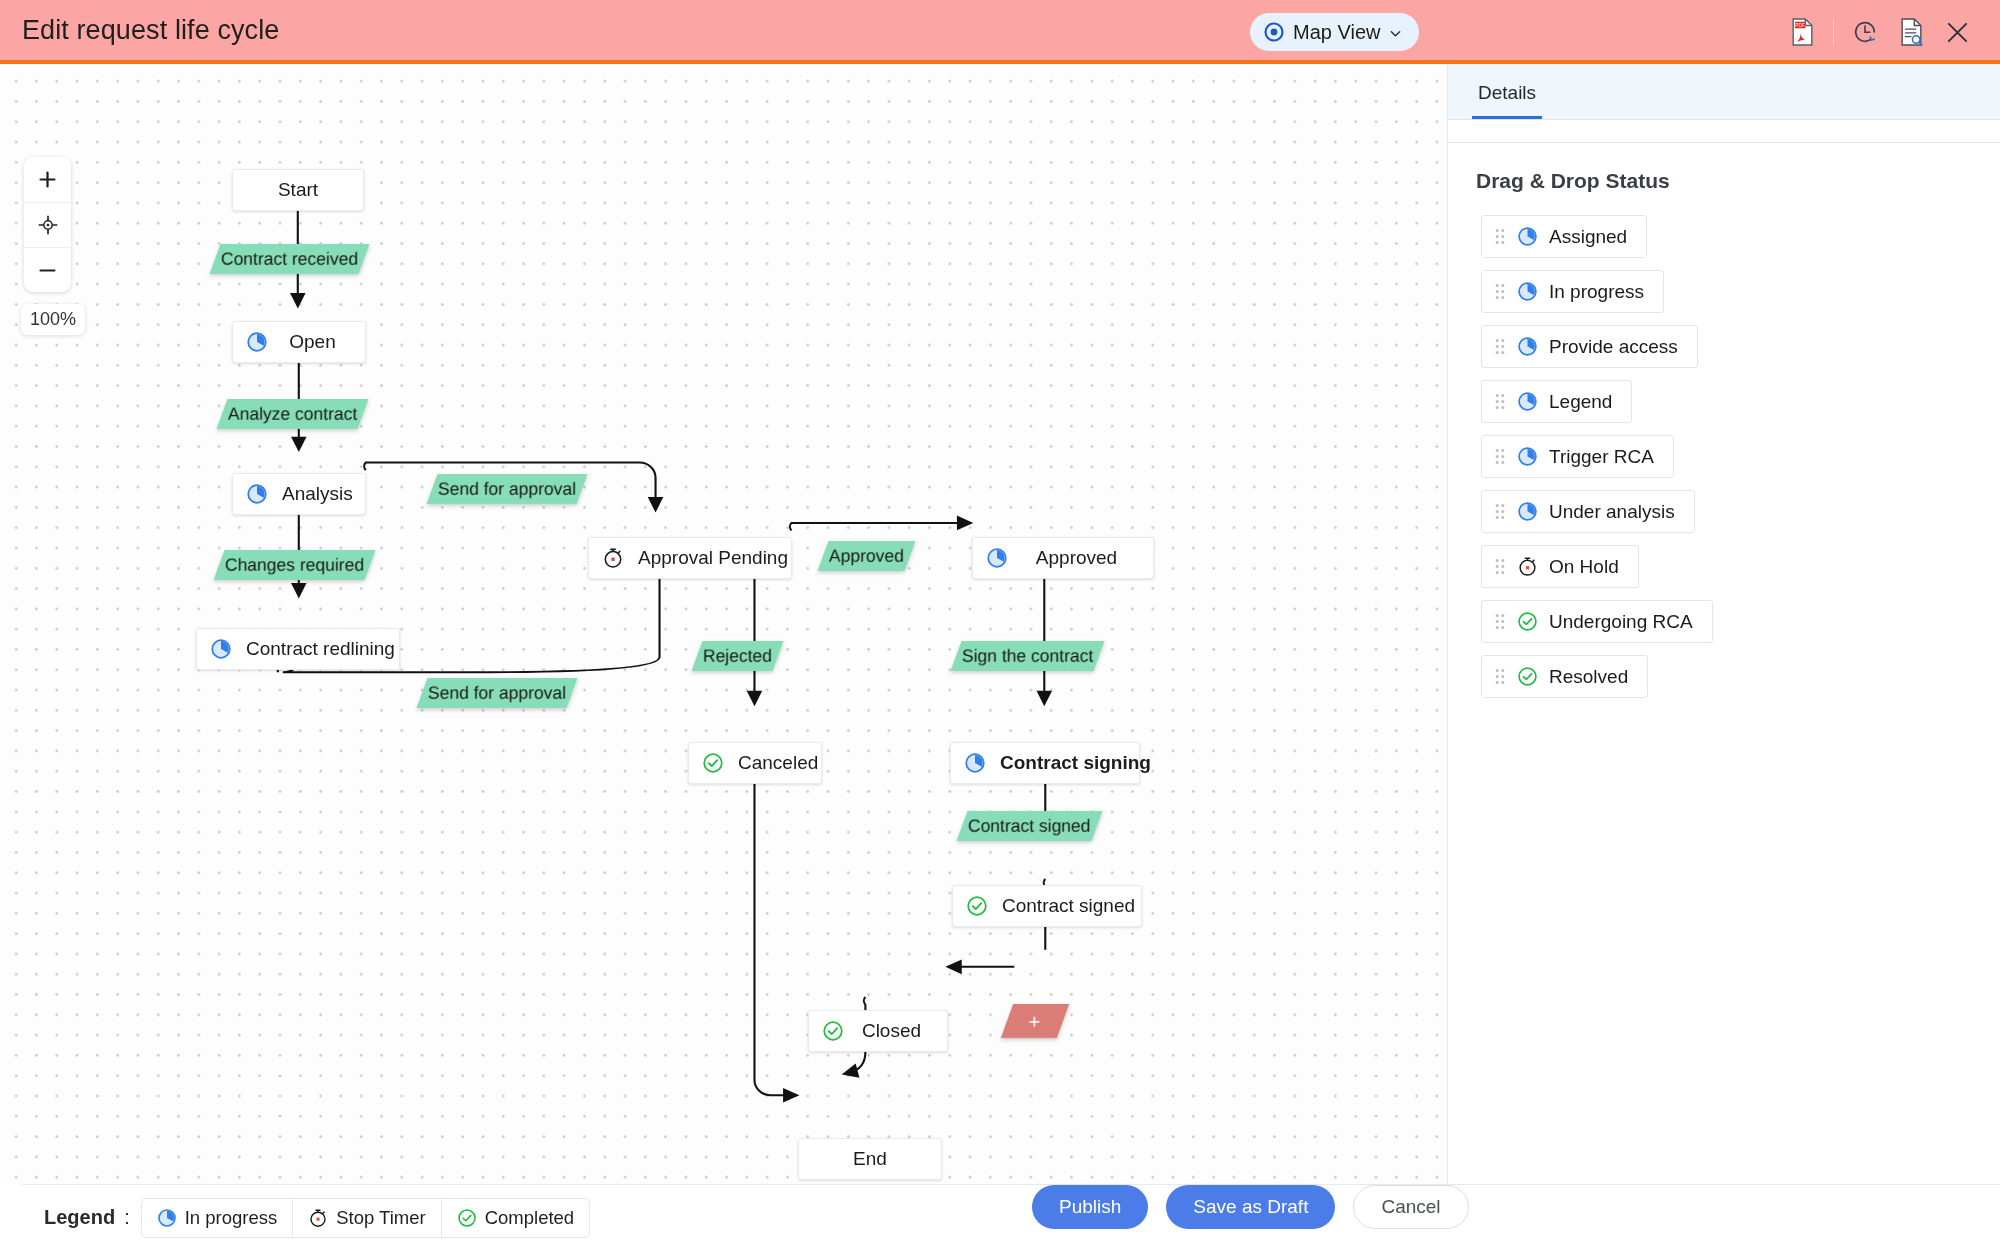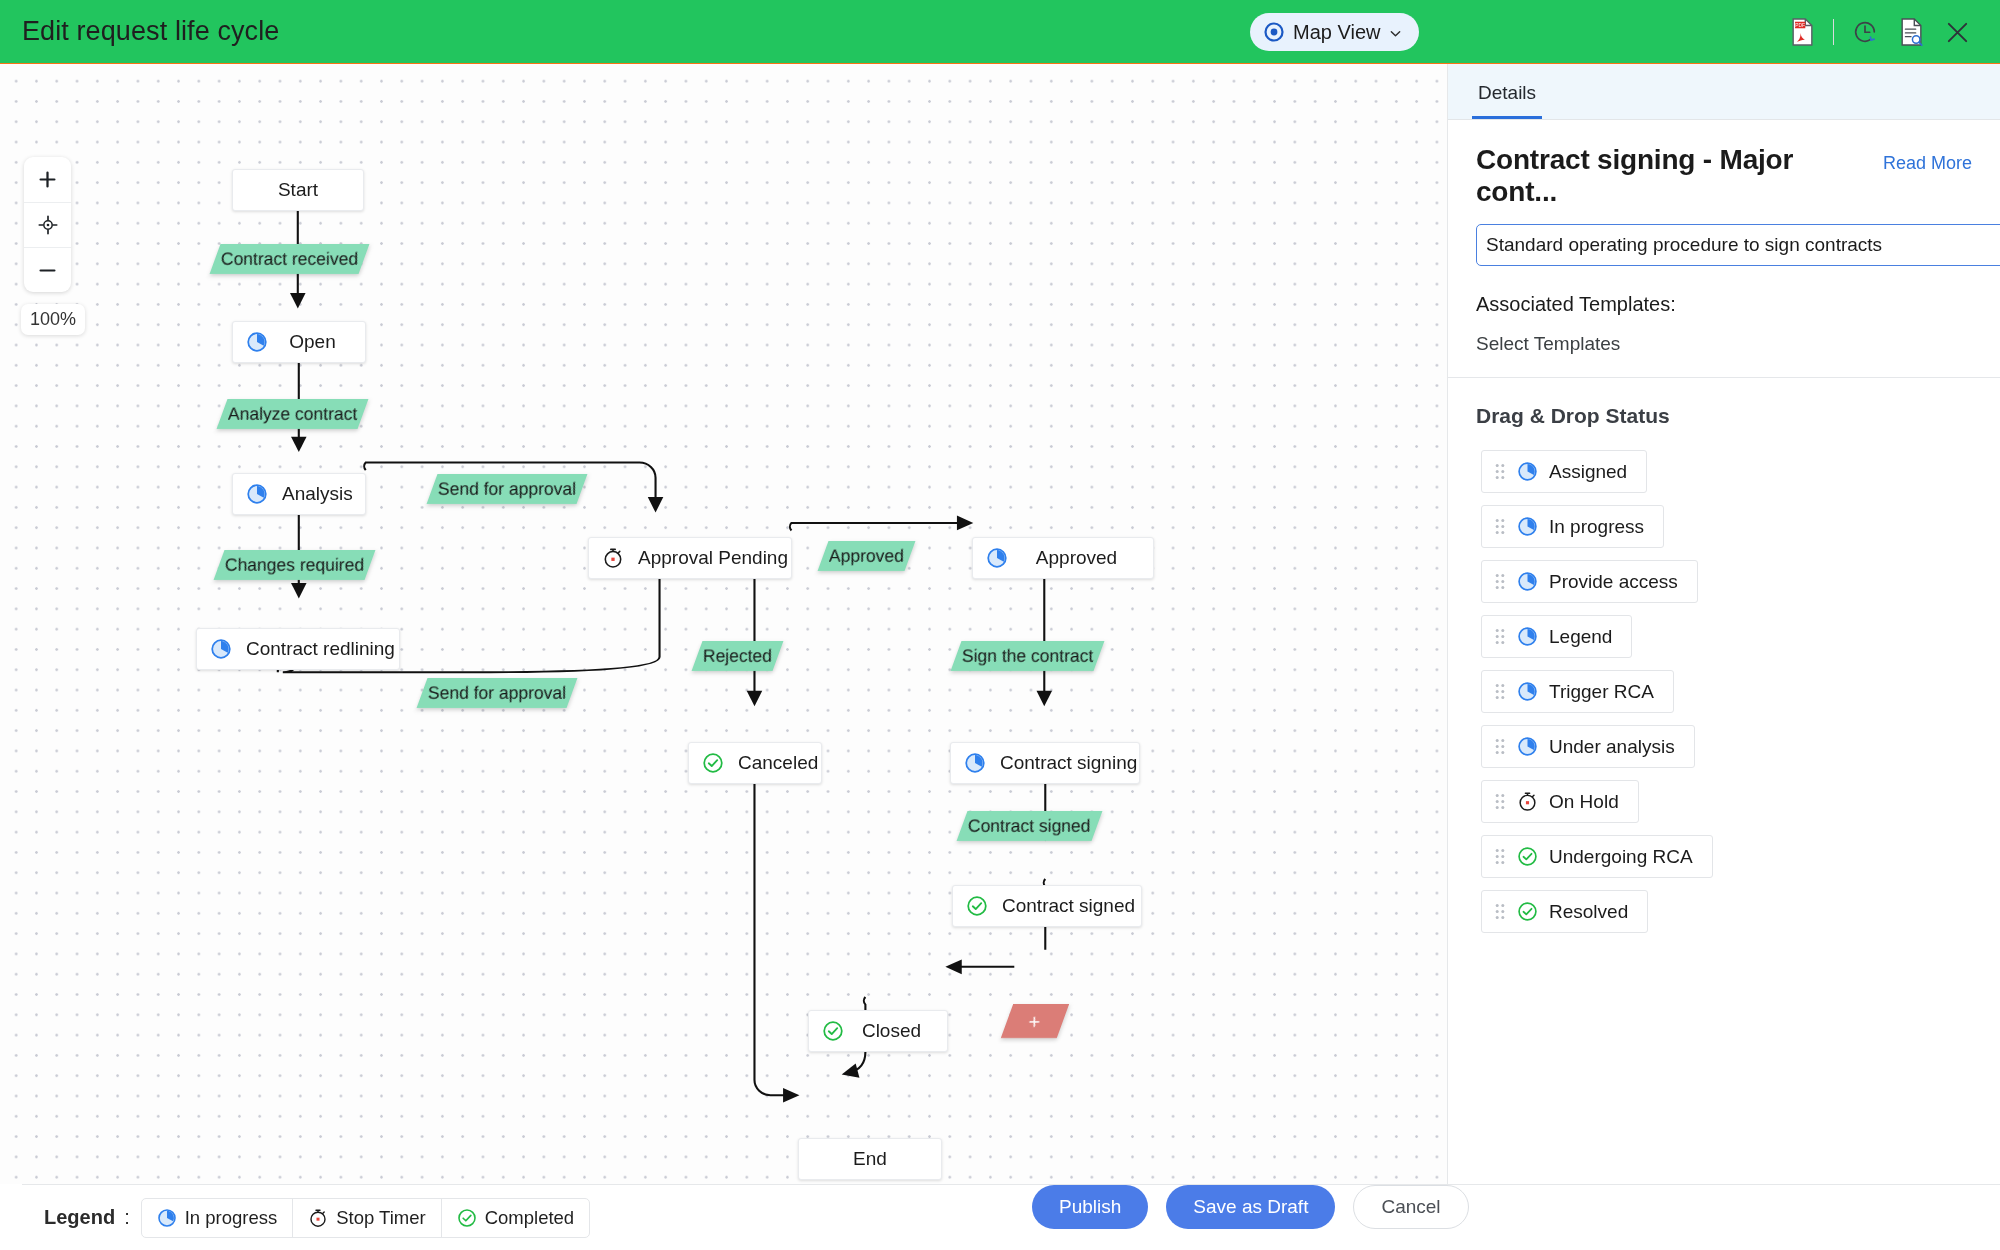--- a/index.html
+++ b/index.html
@@ -8,22 +8,22 @@
     font-family: "Liberation Sans", sans-serif;
     background: #ffffff;
     overflow: hidden;
   }
   #app { position: relative; width: 2000px; height: 1250px; display: flex; flex-direction: column; }
 
   
   .header {
     height: 64px; flex: 0 0 64px;
     display: flex; align-items: center;
-    border-bottom: 1px solid #f97316;
-    background: #22c55e;
+    border-bottom: 4px solid #f97316;
+    background: #fca5a5;
     position: relative;
   }
   .header-title {
     font-size: 27px; color: #1f1f1f; font-weight: 400;
     margin-left: 22px; letter-spacing: .1px;
   }
   .mapview-pill {
     position: absolute; left: 1250px; top: 13px;
     height: 38px; display: flex; align-items: center; gap: 9px;
     background: #e8f2fd; border-radius: 19px; padding: 0 17px 0 14px;
@@ -317,21 +317,21 @@
               </svg></span>
             <span class="nlabel">Approved</span>
           </div>
           <div class="node has-icon" style="left: 688px; top: 678px; width: 134px;">
             <span class="nic"><svg viewBox="0 0 24 24" width="22" height="22">
                 <circle cx="12" cy="12" r="9.6" fill="#fff" stroke="#22bb44" stroke-width="1.9"></circle>
                 <path d="M7.4 12.3 L10.6 15.3 L16.6 8.9" fill="none" stroke="#22bb44" stroke-width="2" stroke-linecap="round" stroke-linejoin="round"></path>
               </svg></span>
             <span class="nlabel">Canceled</span>
           </div>
-          <div class="node has-icon" style="left: 950px; top: 678px; width: 190px;">
+          <div class="node has-icon" style="left: 950px; top: 678px; width: 190px; font-weight: bold;">
             <span class="nic"><svg viewBox="0 0 24 24" width="22" height="22">
                 <circle cx="12" cy="12" r="9.6" fill="#d9e9fb" stroke="#2f80ed" stroke-width="1.9"></circle>
                 <path d="M12 12 V3.4 A8.6 8.6 0 0 1 19.3 16 Z" fill="#2f80ed"></path>
               </svg></span>
             <span class="nlabel">Contract signing</span>
           </div>
           <div class="node has-icon" style="left: 952px; top: 821px; width: 190px;">
             <span class="nic"><svg viewBox="0 0 24 24" width="22" height="22">
                 <circle cx="12" cy="12" r="9.6" fill="#fff" stroke="#22bb44" stroke-width="1.9"></circle>
                 <path d="M7.4 12.3 L10.6 15.3 L16.6 8.9" fill="none" stroke="#22bb44" stroke-width="2" stroke-linecap="round" stroke-linejoin="round"></path>
@@ -382,31 +382,20 @@
             <span>+</span>
           </div>
         </div>
     </div>
 
     <div class="panel">
       <div class="panel-tabs">
         <div class="tab">Details</div>
       </div>
 
-      <div class="panel-inner">
-        <div class="title-row">
-          <div class="panel-title">Contract signing - Major cont...</div>
-          <div class="read-more">Read More</div>
-        </div>
-
-        <input class="desc-input" type="text" value="Standard operating procedure to sign contracts" style="">
-
-        <div class="assoc-label">Associated Templates:</div>
-        <div class="select-templates">Select Templates</div>
-      </div>
 
       <div class="panel-divider"></div>
 
       <div class="dd-title">Drag &amp; Drop Status</div>
       <div class="dd-list" id="status-list">
           <div class="dd-item">
             <span class="grip"><svg viewBox="0 0 11 17" width="11" height="17">
                 <circle cx="2.2" cy="2.4" r="1.5" fill="#b9bdc4"></circle>
                 <circle cx="7.8" cy="2.4" r="1.5" fill="#b9bdc4"></circle>
                 <circle cx="2.2" cy="8.5" r="1.5" fill="#b9bdc4"></circle>

